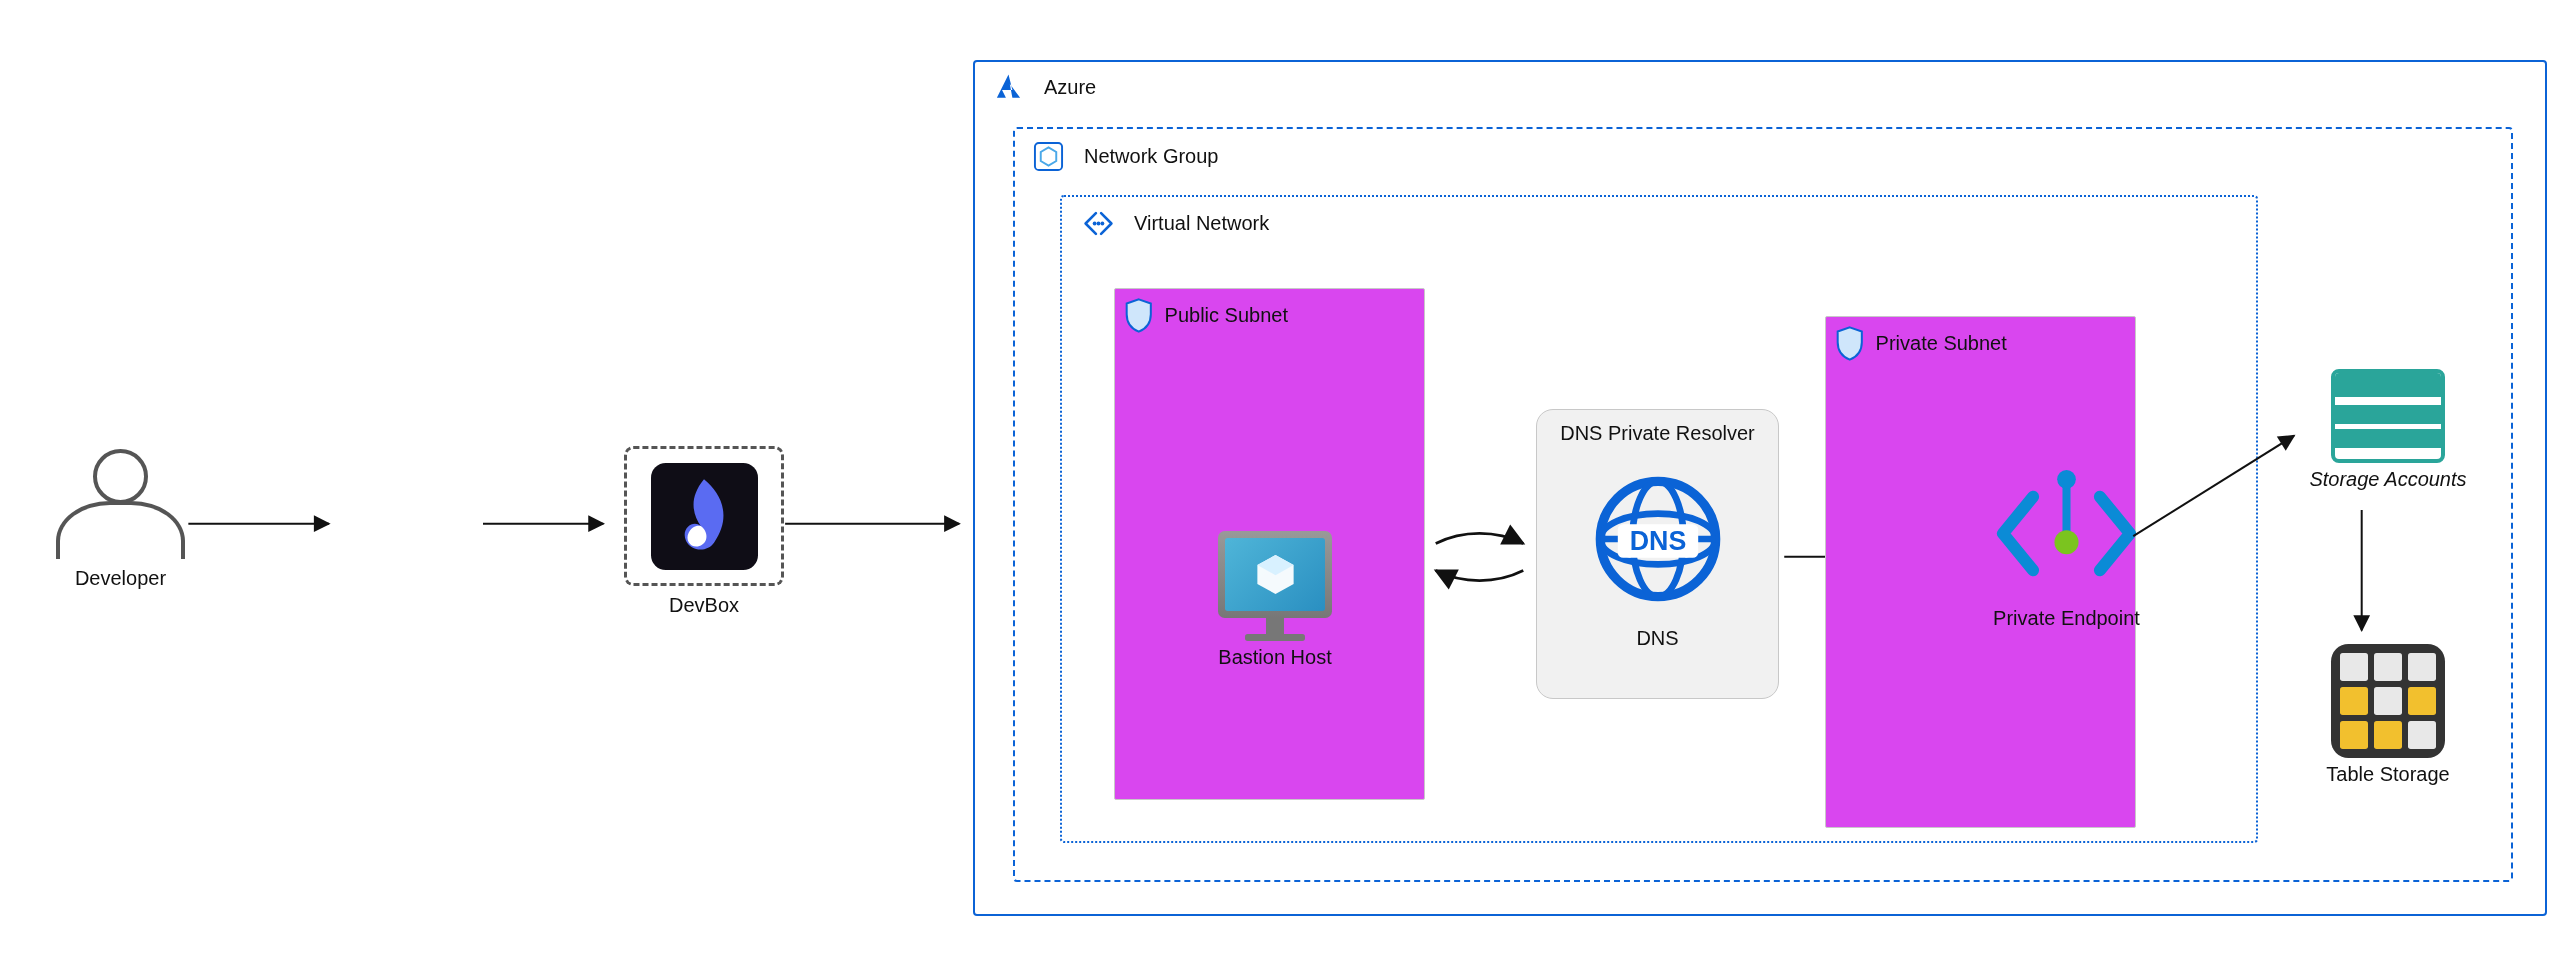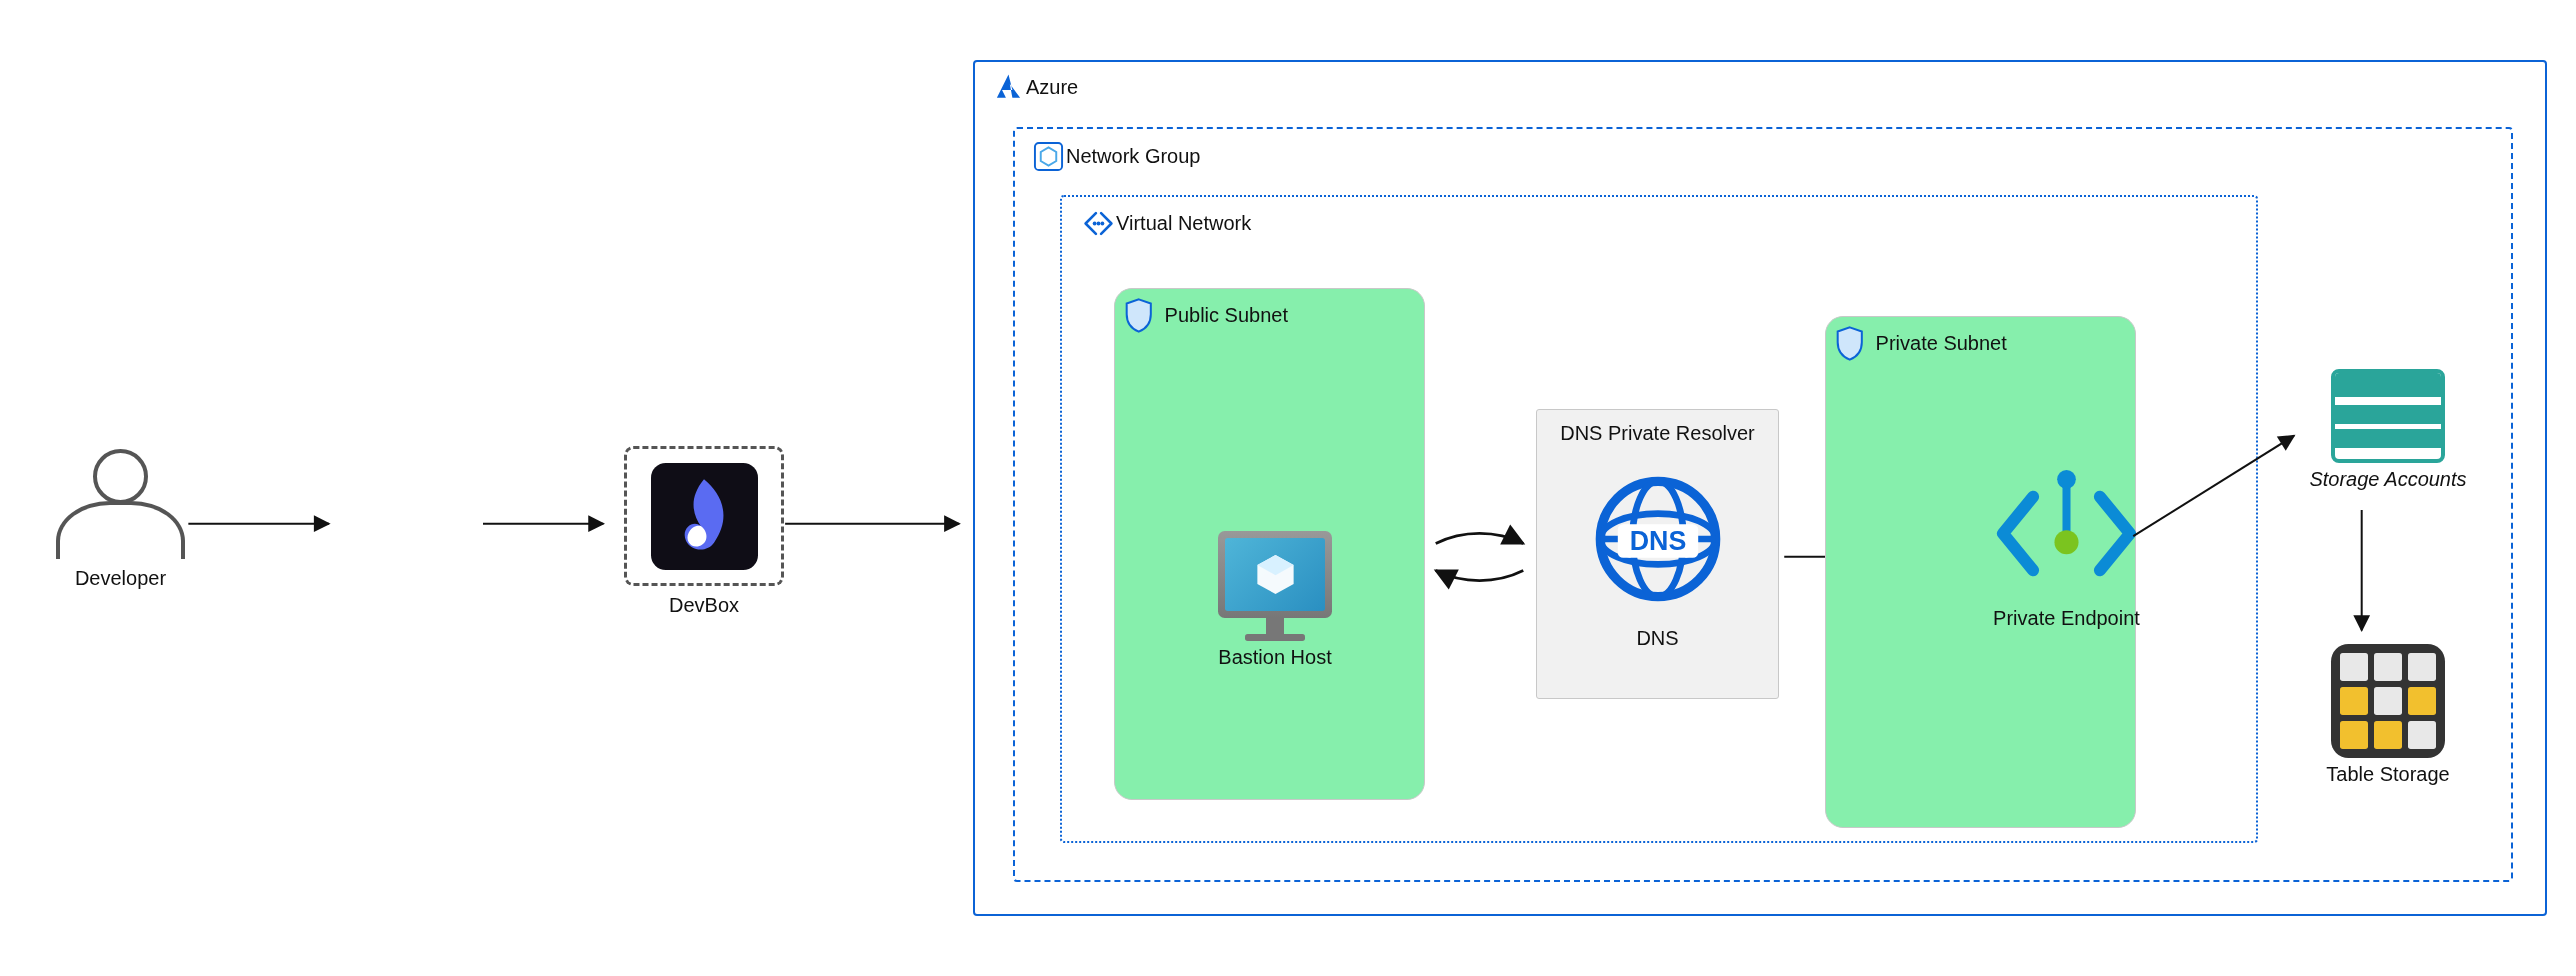--- a/index.html
+++ b/index.html
@@ -93,49 +93,49 @@
   }
   .vnet-frame {
     position: absolute;
     border: 2px dotted #0b63d6;
     border-radius: 4px;
   }
   .label-row {
     position: absolute;
     display: flex;
     align-items: center;
-    gap: 2px;
+    gap: 20px;
     font-size: 20px;
   }
   .mini-icon {
     width: 31px; height: 31px;
     display: inline-flex; align-items:center; justify-content:center;
   }
   
   .subnet {
     position:absolute;
-    background: #86efac;
+    background: #d946ef;
     border: 1.3px solid #c8c8c8;
-    border-radius: 18px;
+    border-radius: 2px;
   }
   .subnet-header {
     position:absolute;
     top:9.4px; left:9.4px;
     display:flex; align-items:center; gap:10.7px;
     font-size: 20px;
   }
   .shield {
     width:29.5px;height:35px;
   }
   
   .dns-card {
     position:absolute;
     background:#f1f1f1;
     border:1.3px solid #c8c8c8;
-    border-radius:3px;
+    border-radius:17px;
     text-align:center;
     font-size:20px;
   }
   
   .bastion {
     position:absolute;
     text-align:center;
   }
   .monitor {
     width:114px;height:87px;

